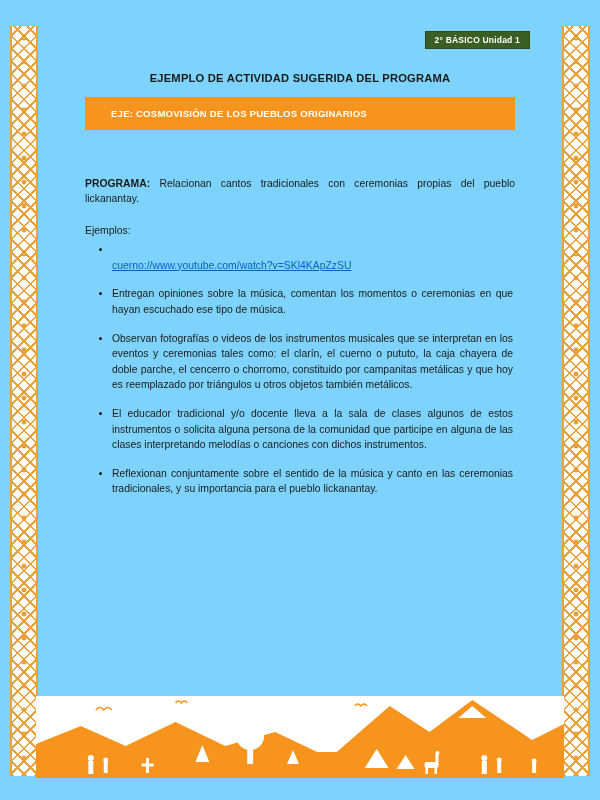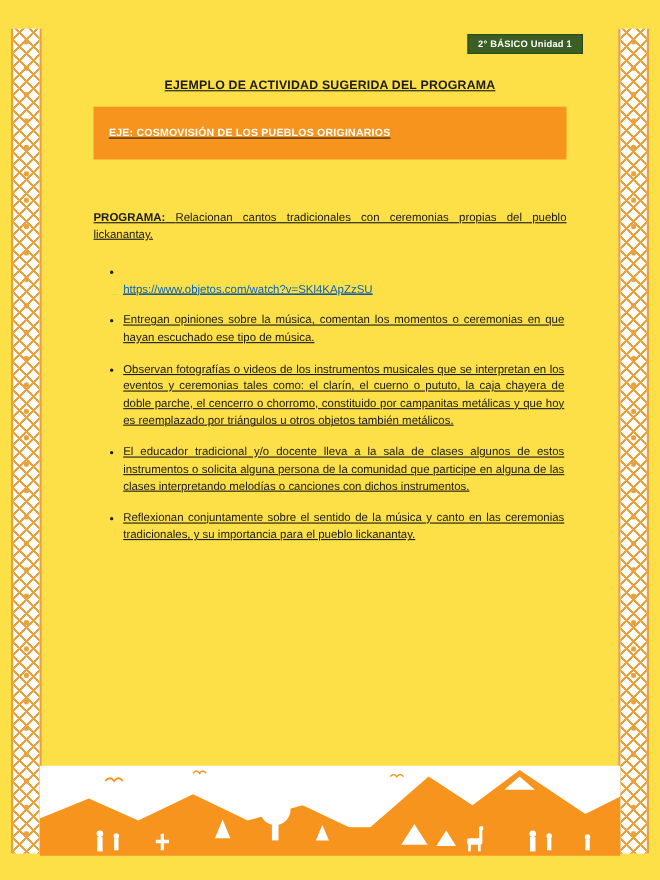--- a/index.html
+++ b/index.html
@@ -5,21 +5,21 @@
   :root{
     --orange:#F7941E;
     --border-orange:#E9A13B;
     --green:#3A5E23;
     --link:#0563C1;
     --ink:#1a1a1a;
   }
   *{box-sizing:border-box;margin:0;padding:0;}
   html,body{width:600px;height:800px;background:#e9e9e9;font-family:"Liberation Sans",sans-serif;}
   .page{
-    position:relative;width:600px;height:800px;background:#fde047;overflow:hidden;color:var(--ink);
+    position:relative;width:600px;height:800px;background:#7dd3fc;overflow:hidden;color:var(--ink);
   }
   
   .side-border{
     position:absolute;top:26px;height:750px;width:28px;background-color:#fff;
     border-left:2px solid var(--border-orange);
     border-right:2px solid var(--border-orange);
     background-image:
       radial-gradient(var(--border-orange) 2.2px, transparent 2.8px),
       repeating-linear-gradient(45deg, var(--border-orange) 0 1.8px, transparent 1.8px 9px),
       repeating-linear-gradient(-45deg, var(--border-orange) 0 1.8px, transparent 1.8px 9px);
@@ -28,27 +28,27 @@
   }
   .side-border.left{left:10px;}
   .side-border.right{right:10px;}
 
   .badge{
     position:absolute;top:31px;right:70px;
     background:var(--green);border:1px solid #2c4a1a;color:#fff;
     font-size:8.5px;font-weight:bold;padding:3px 9px;letter-spacing:.2px;
   }
 
-  .content{position:absolute;left:85px;right:85px;top:72px;text-decoration:underline;}
+  .content{position:absolute;left:85px;right:85px;top:72px;}
   .title{
     text-align:center;font-size:11.2px;font-weight:bold;letter-spacing:.2px;margin-bottom:13px;
   }
   .eje-banner{
     background:var(--orange);color:#fff;font-weight:bold;font-size:9.6px;
-    height:48px;display:flex;align-items:center;padding-left:14px;letter-spacing:.2px;
+    height:33px;display:flex;align-items:center;padding-left:26px;letter-spacing:.2px;
     margin-bottom:46px;
   }
   .activity{font-size:10.4px;line-height:1.45;margin-bottom:19px;text-align:justify;}
   .activity b{font-weight:bold;}
   .examples-label{font-size:10.4px;margin-bottom:6px;}
   ul.bullets{list-style:disc;padding-left:27px;}
   ul.bullets li{
     font-size:10.4px;line-height:1.5;text-align:justify;margin-bottom:13px;padding-right:2px;
   }
   a.link{color:var(--link);text-decoration:underline;word-break:break-all;}
@@ -70,25 +70,26 @@
 
   <div class="content">
     <h1 class="title">EJEMPLO DE ACTIVIDAD SUGERIDA DEL PROGRAMA</h1>
 
     <div class="eje-banner">EJE: COSMOVISIÓN DE LOS PUEBLOS ORIGINARIOS</div>
 
     <p class="activity"><b>PROGRAMA:</b>
       <span>Relacionan cantos tradicionales con ceremonias propias del pueblo lickanantay.</span>
     </p>
 
+    <p class="examples-label">Ejemplos:</p>
 
     <ul class="bullets">
       <li>
         <br>
-        <a class="link" href="#">https://www.objetos.com/watch?v=SKl4KApZzSU</a>
+        <a class="link" href="#">cuerno://www.youtube.com/watch?v=SKl4KApZzSU</a>
       </li>
       <li>
         <span>Entregan opiniones sobre la música, comentan los momentos o ceremonias en que hayan escuchado ese tipo de música.</span>
       </li>
       <li>
         <span>Observan fotografías o videos de los instrumentos musicales que se interpretan en los eventos y ceremonias tales como: el clarín, el cuerno o pututo, la caja chayera de doble parche, el cencerro o chorromo, constituido por campanitas metálicas y que hoy es reemplazado por triángulos u otros objetos también metálicos.</span>
       </li>
       <li>
         <span>El educador tradicional y/o docente lleva a la sala de clases algunos de estos instrumentos o solicita alguna persona de la comunidad que participe en alguna de las clases interpretando melodías o canciones con dichos instrumentos.</span>
       </li>

